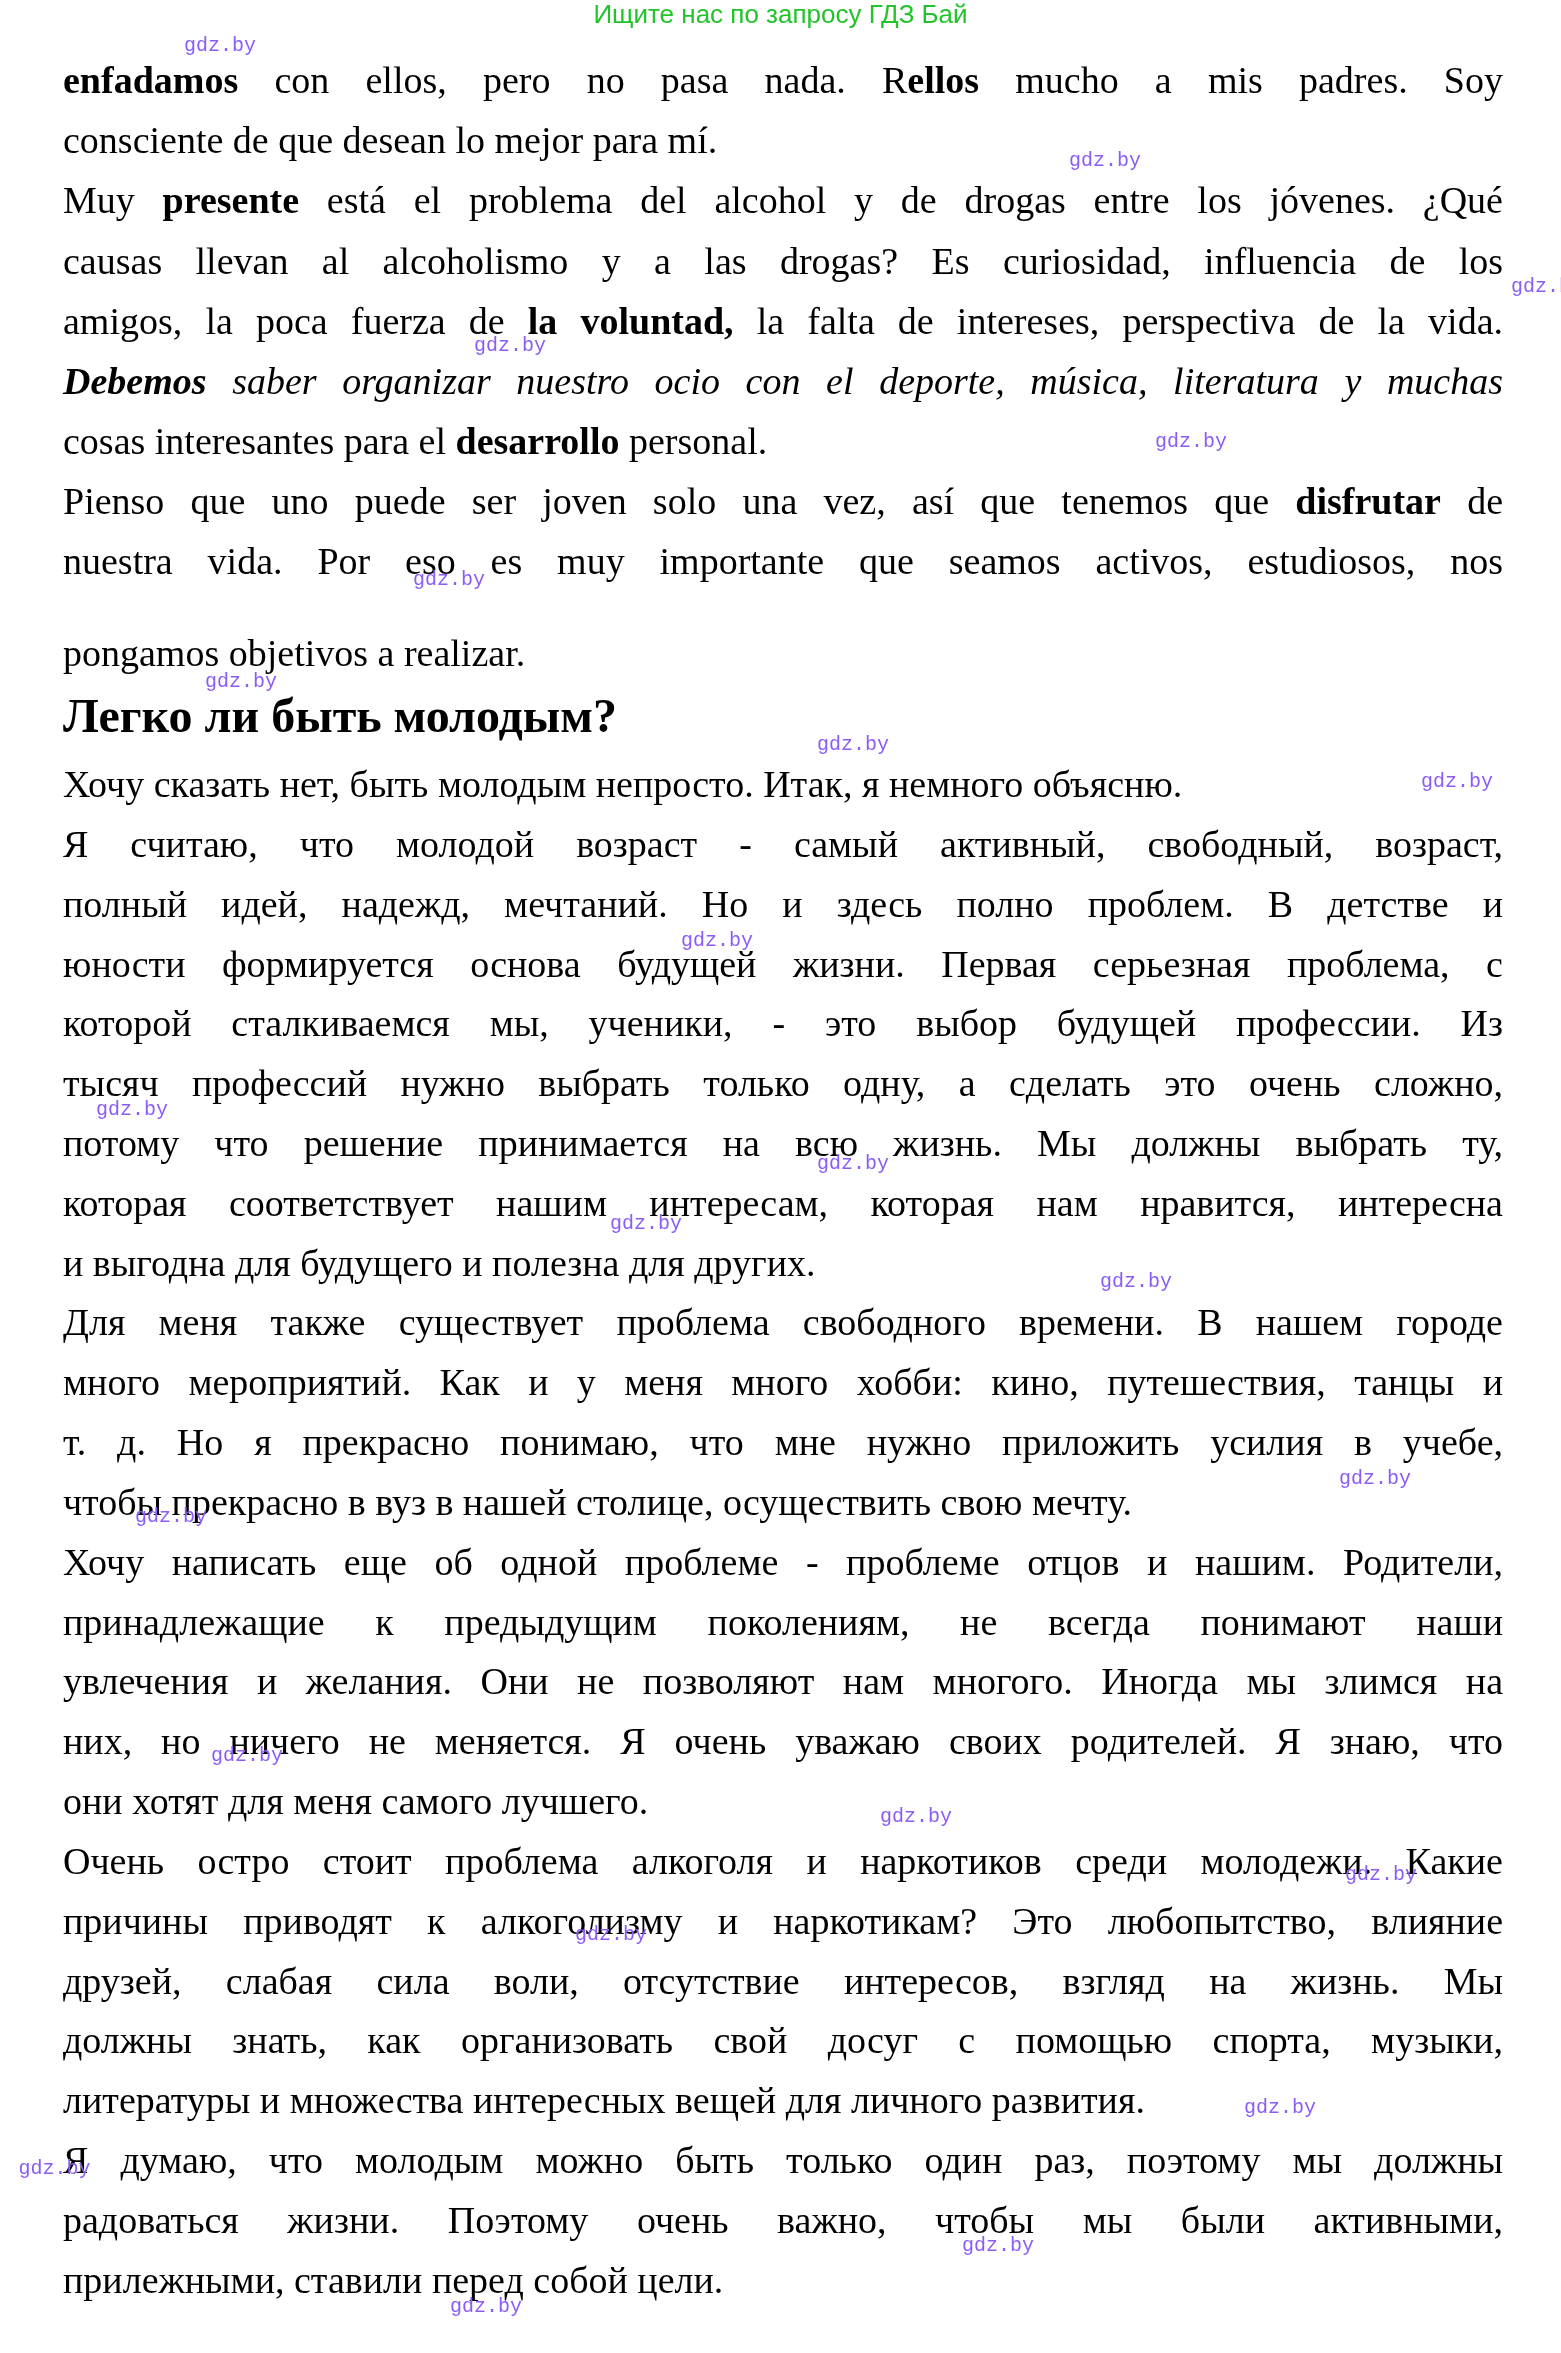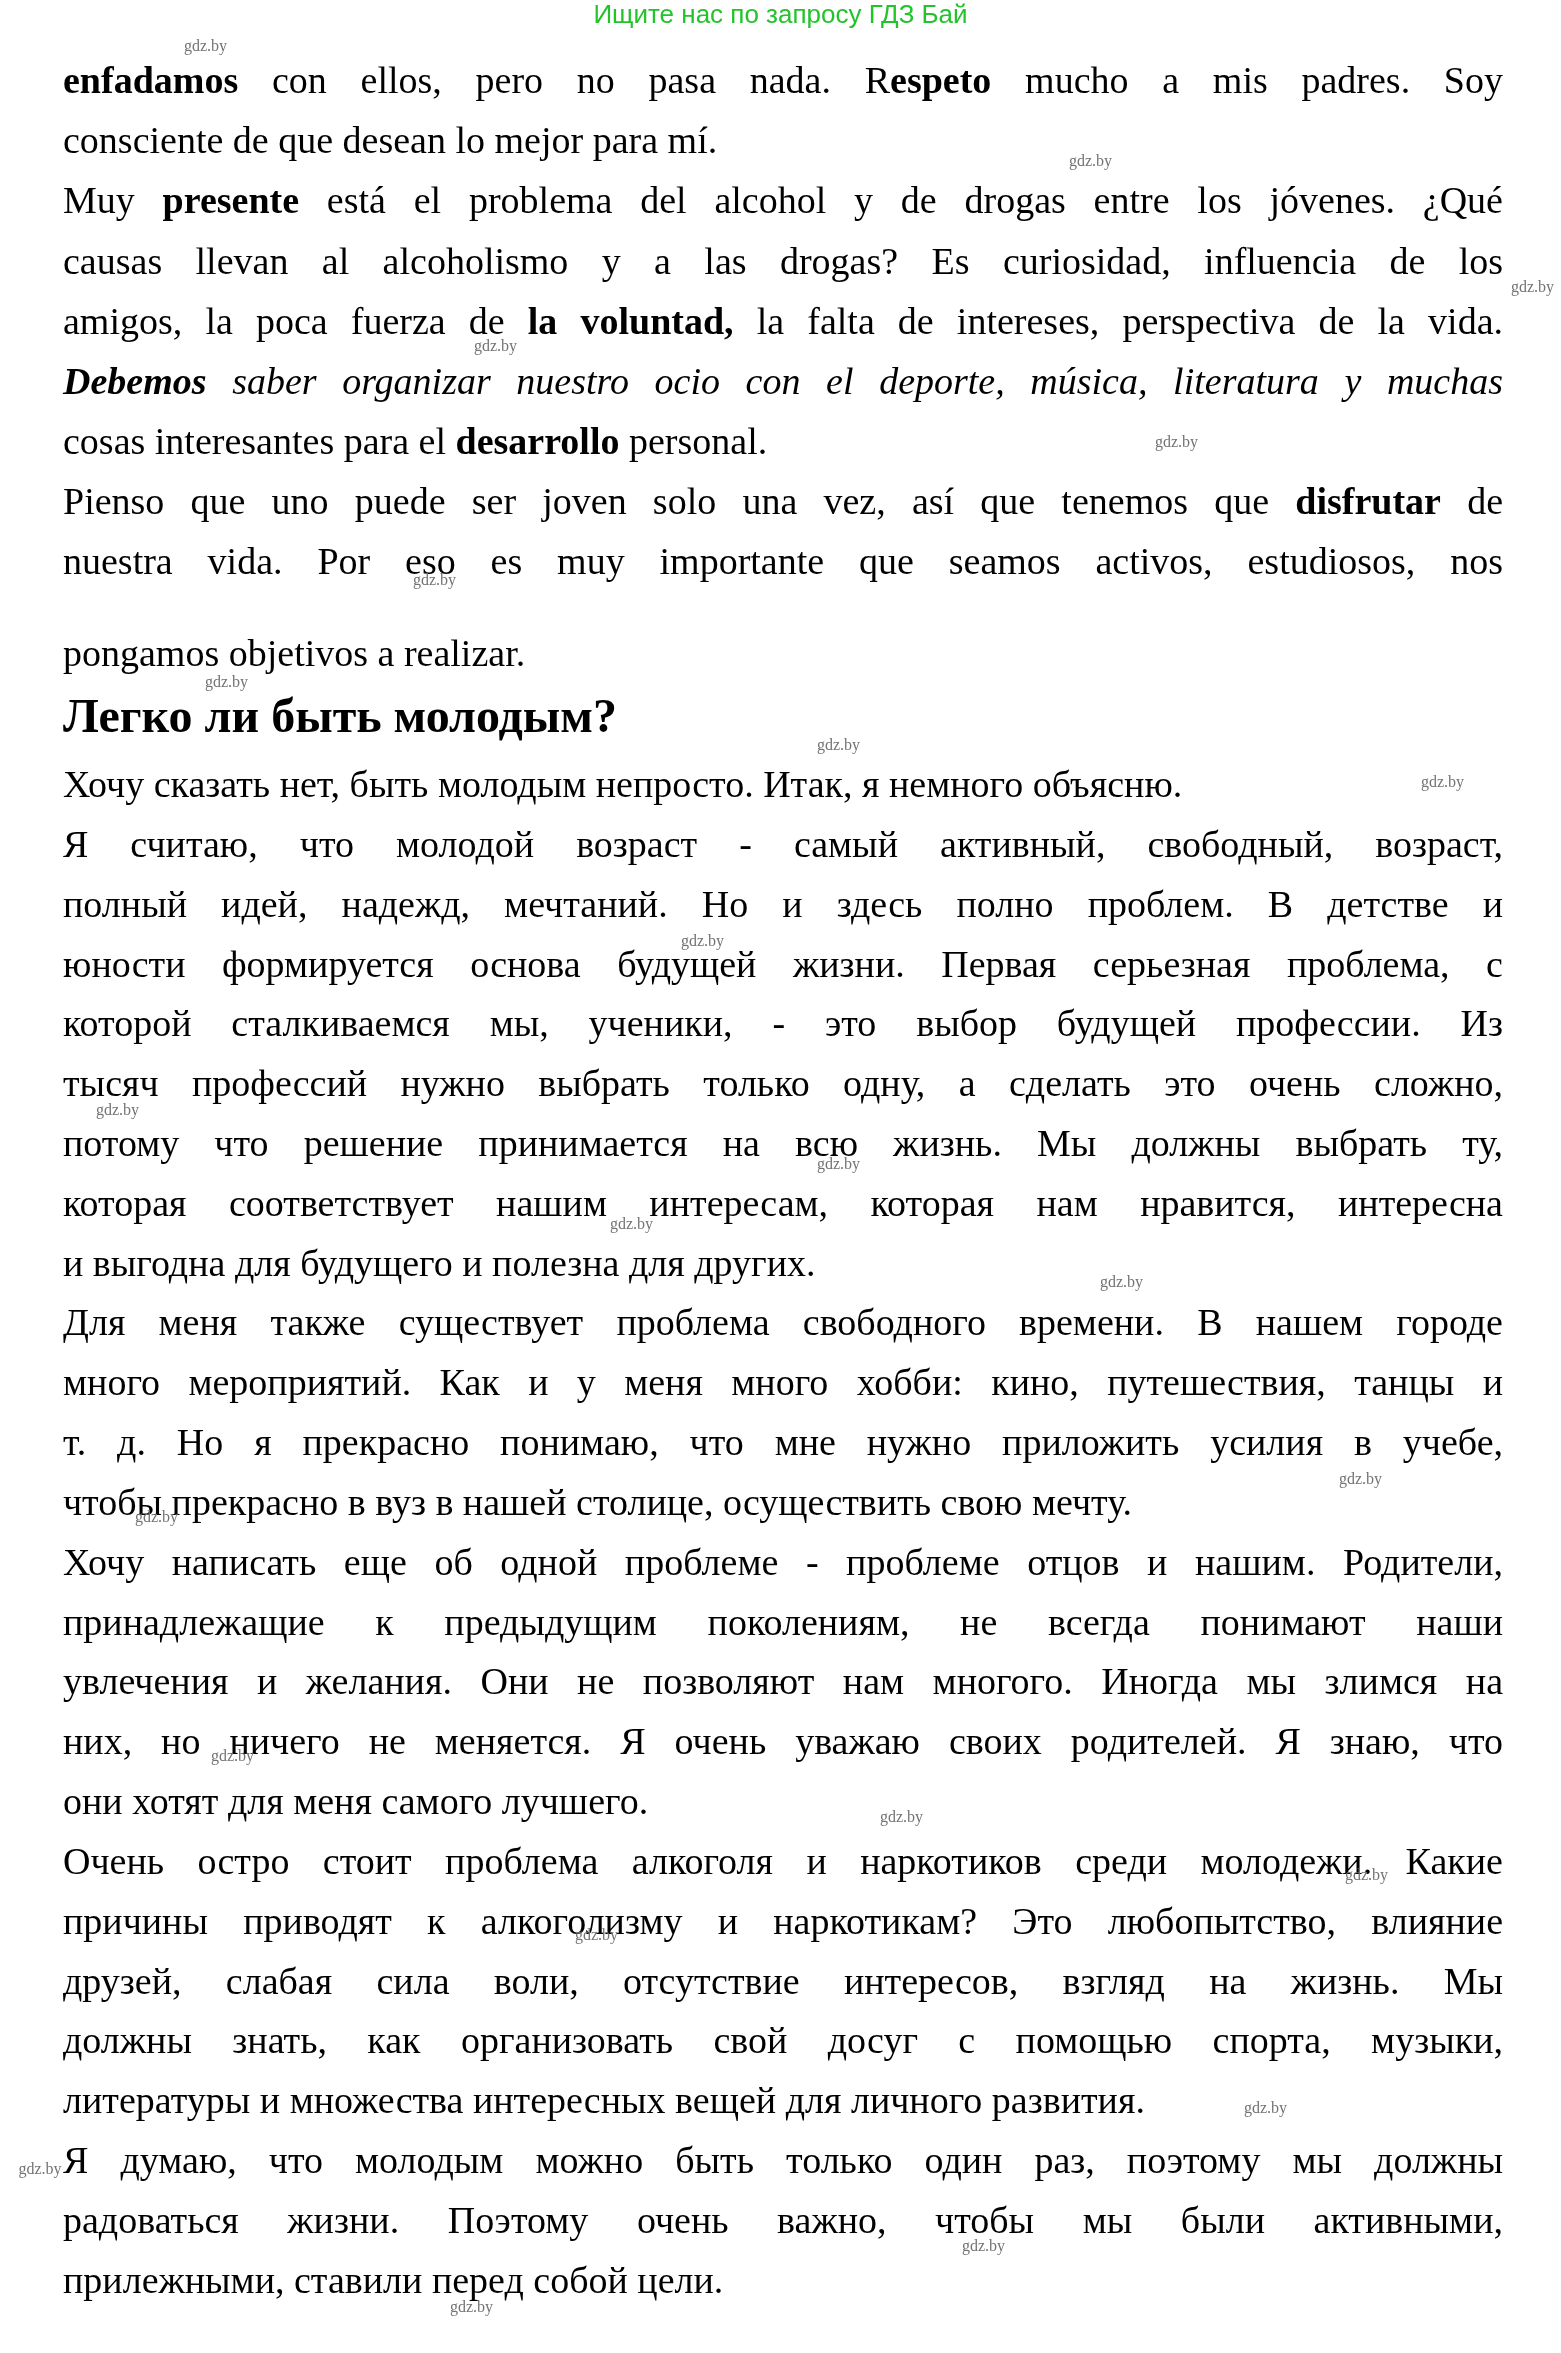--- a/index.html
+++ b/index.html
@@ -50,24 +50,24 @@
       left: 63px;
       font-family: "Liberation Serif", serif;
       font-size: 48px;
       line-height: 46px;
       font-weight: bold;
       color: #000000;
       white-space: nowrap;
     }
     .wm {
       position: absolute;
-      font-family: Liberation Serif, serif;
-      font-size: 16px;
+      font-family: Liberation Mono, monospace;
+      font-size: 20px;
       line-height: 23px;
-      color: #737373;
+      color: #8b5cf6;
       white-space: nowrap;
     }
     .footer-links {
       position: absolute;
       top: 2321px;
       left: 0;
       width: 1561px;
       text-align: center;
       font-family: "Liberation Sans", sans-serif;
       font-size: 24.5px;
@@ -76,21 +76,21 @@
       white-space: pre;
     }
     .footer-links span { color: #3d0f7a; }
   </style>
 </head>
 <body>
 
 <a class="top-banner">Ищите нас по запросу ГДЗ Бай</a>
 
 <div id="spanish-block">
-    <div class="line" style="top: 57px;"><span class="bold">enfadamos</span><span> con ellos, pero no pasa nada. R</span><span class="bold">espeto</span><span> mucho a mis padres. Soy</span></div>
+    <div class="line" style="top: 57px;"><span class="bold">enfadamos</span><span> con ellos, pero no pasa nada. R</span><span class="bold">ellos</span><span> mucho a mis padres. Soy</span></div>
     <div class="line last" style="top: 117px;"><span>consciente de que desean lo mejor para mí.</span></div>
     <div class="line" style="top: 177px;"><span>Muy </span><span class="bold">presente</span><span> está el problema del alcohol y de drogas entre los jóvenes. ¿Qué</span></div>
     <div class="line" style="top: 238px;"><span>causas llevan al alcoholismo y a las drogas? Es curiosidad, influencia de los</span></div>
     <div class="line" style="top: 298px;"><span>amigos, la poca fuerza de </span><span class="bold">la voluntad,</span><span> la falta de intereses, perspectiva de la vida.</span></div>
     <div class="line" style="top: 358px; font-style: italic;"><span class="bold">Debemos</span><span> saber organizar nuestro ocio con el deporte, música, literatura y muchas</span></div>
     <div class="line last" style="top: 418px;"><span>cosas interesantes para el </span><span class="bold">desarrollo</span><span> personal.</span></div>
     <div class="line" style="top: 478px;"><span>Pienso que uno puede ser joven solo una vez, así que tenemos que </span><span class="bold">disfrutar</span><span> de</span></div>
     <div class="line" style="top: 538px;"><span>nuestra vida. Por eso es muy importante que seamos activos, estudiosos, nos</span></div>
     <div class="line last" style="top: 630px;"><span>pongamos objetivos a realizar.</span></div>
   </div>

